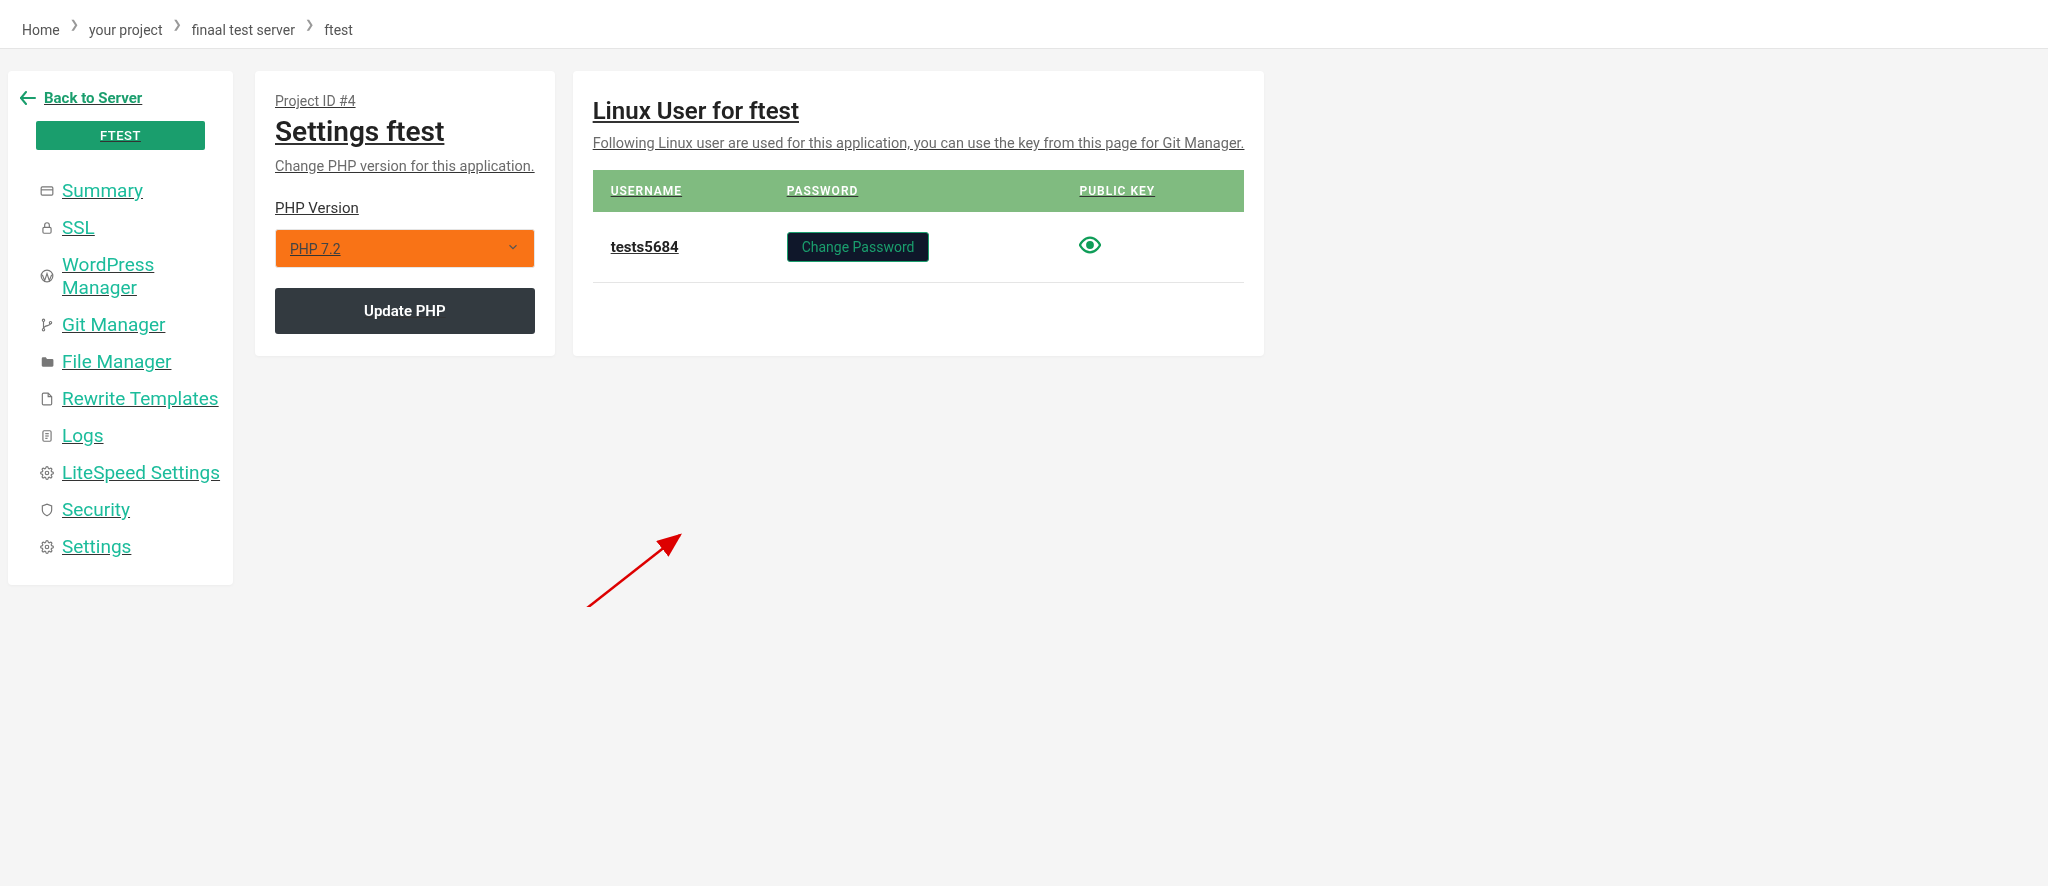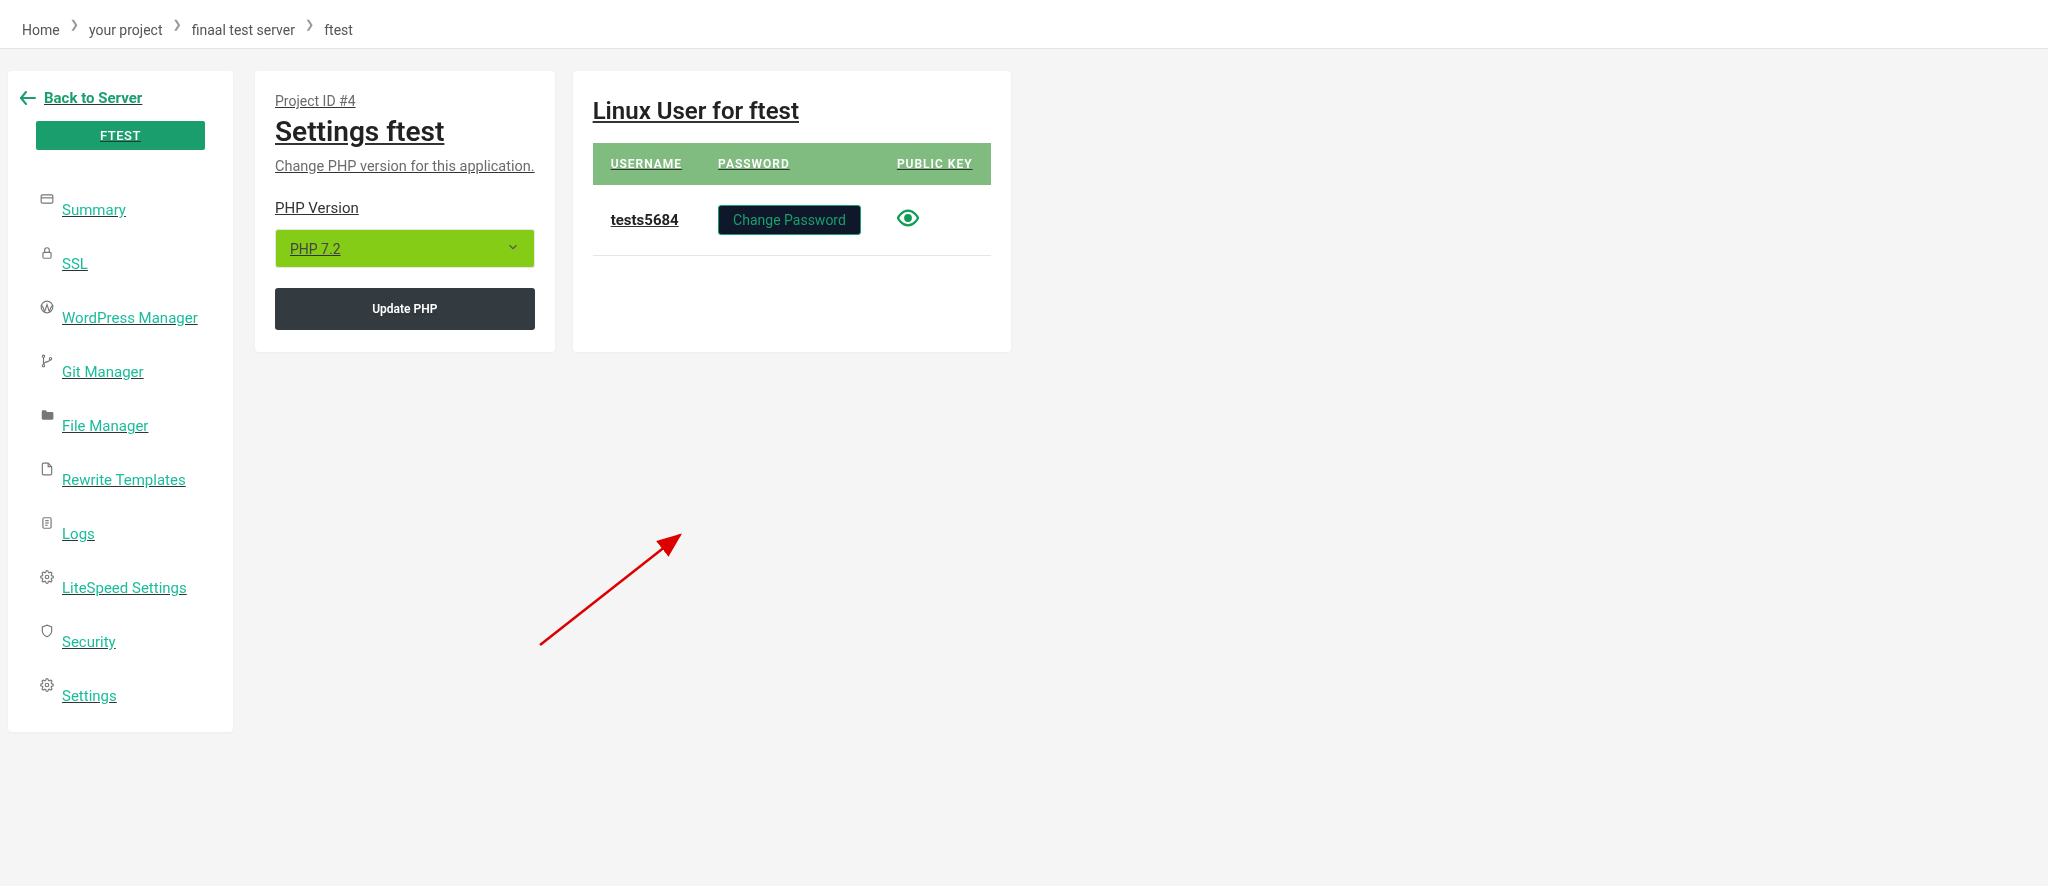--- a/index.html
+++ b/index.html
@@ -86,21 +86,21 @@
     align-items: center;
     gap: 8px;
     padding: 7px 0;
     cursor: pointer;
   }
   .nav li .icon {
     width: 14px; height: 14px;
     display: inline-flex; align-items: center; justify-content: center;
     color: #777;
   }
-  .nav li .label { color: var(--teal-link); font-size: 15px; margin-top: 22px; }
+  .nav li .label { color: var(--teal-link); font-size: 19px; }
 
   
   .main { flex: 1; display: flex; gap: 18px; }
   .card {
     background: #fff;
     border-radius: 4px;
     box-shadow: 0 1px 3px rgba(0,0,0,0.04);
     padding: 22px 20px 22px 20px;
   }
   .project-id { color: var(--text-muted); font-size: 14px; margin-bottom: 6px; }
@@ -112,31 +112,31 @@
     border: 1px solid var(--border);
     border-radius: 3px;
     padding: 10px 14px;
     font-size: 14px;
     color: #444;
     display: flex;
     justify-content: space-between;
     align-items: center;
     cursor: pointer;
     margin-bottom: 20px;
-    background: #84cc16;
+    background: #f97316;
   }
   .select .chev { color: #555; }
   .dark-btn {
     width: 100%;
     background: var(--dark-btn);
     color: #fff;
     text-align: center;
     padding: 14px 0;
     border-radius: 3px;
-    font-size: 12px;
+    font-size: 15px;
     font-weight: 600;
     cursor: pointer;
   }
 
   h2 { font-size: 24px; font-weight: 600; margin: 4px 0 10px 0; color: #222; }
 
   
   .tbl { width: 100%; border-collapse: collapse; margin-top: 18px; }
   .tbl thead th {
     background: var(--header-green);
@@ -307,20 +307,21 @@
           <span>PHP 7.2</span>
           <span class="chev"><svg width="14" height="14" viewBox="0 0 24 24" fill="none" stroke="currentColor" stroke-width="2">
                 <polyline points="6 9 12 15 18 9"></polyline>
               </svg></span>
         </div>
         <div class="dark-btn">Update PHP</div>
       </section>
 
       <section class="card" style="padding-bottom:40px;">
         <h2>Linux User for ftest</h2>
+        <div class="subtext" style="margin-bottom:0;">Following Linux user are used for this application, you can use the key from this page for Git Manager.</div>
         <table class="tbl">
           <thead>
             <tr>
               <th>USERNAME</th>
               <th>PASSWORD</th>
               <th>PUBLIC KEY</th>
             </tr>
           </thead>
           <tbody>
             <tr>

